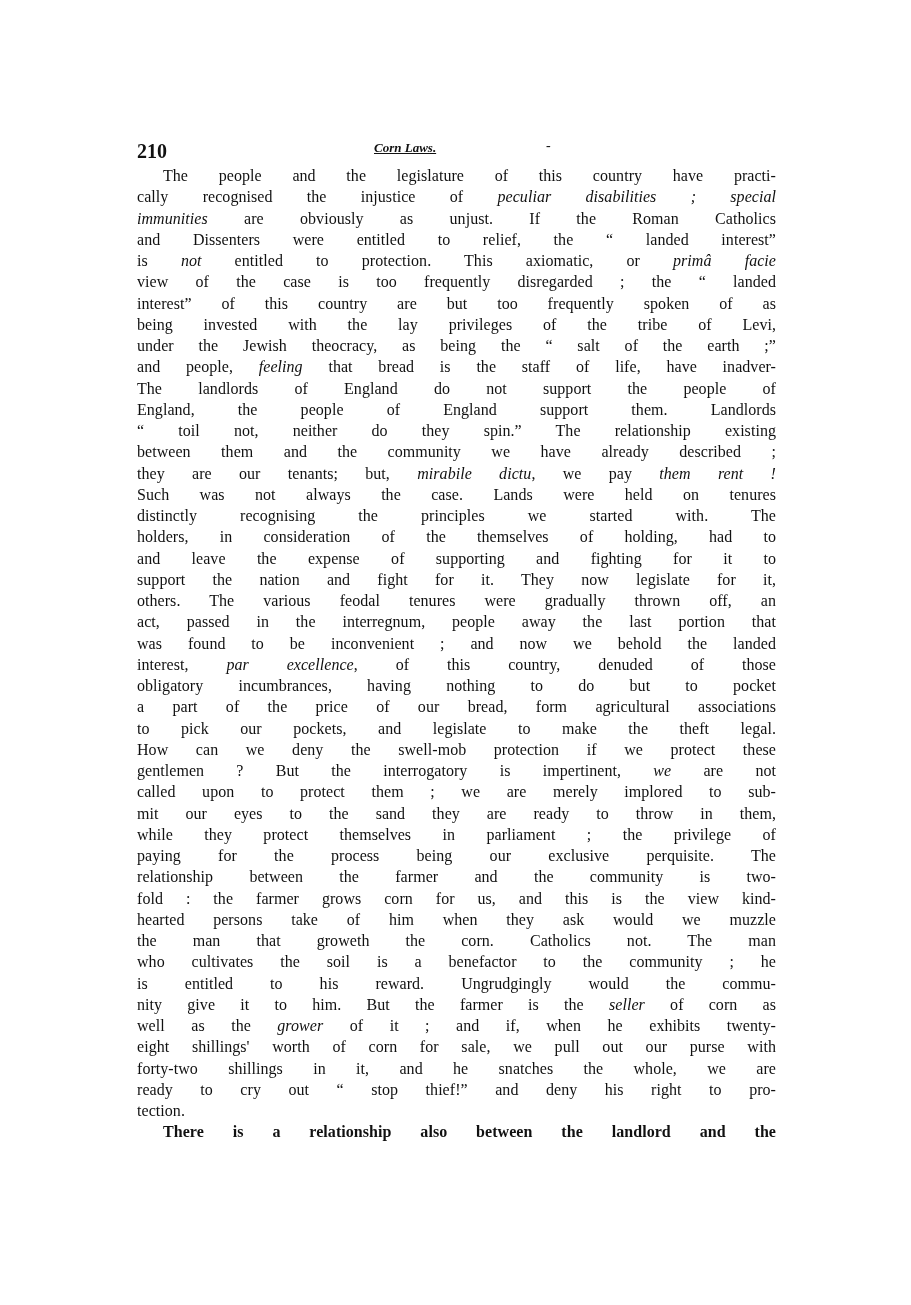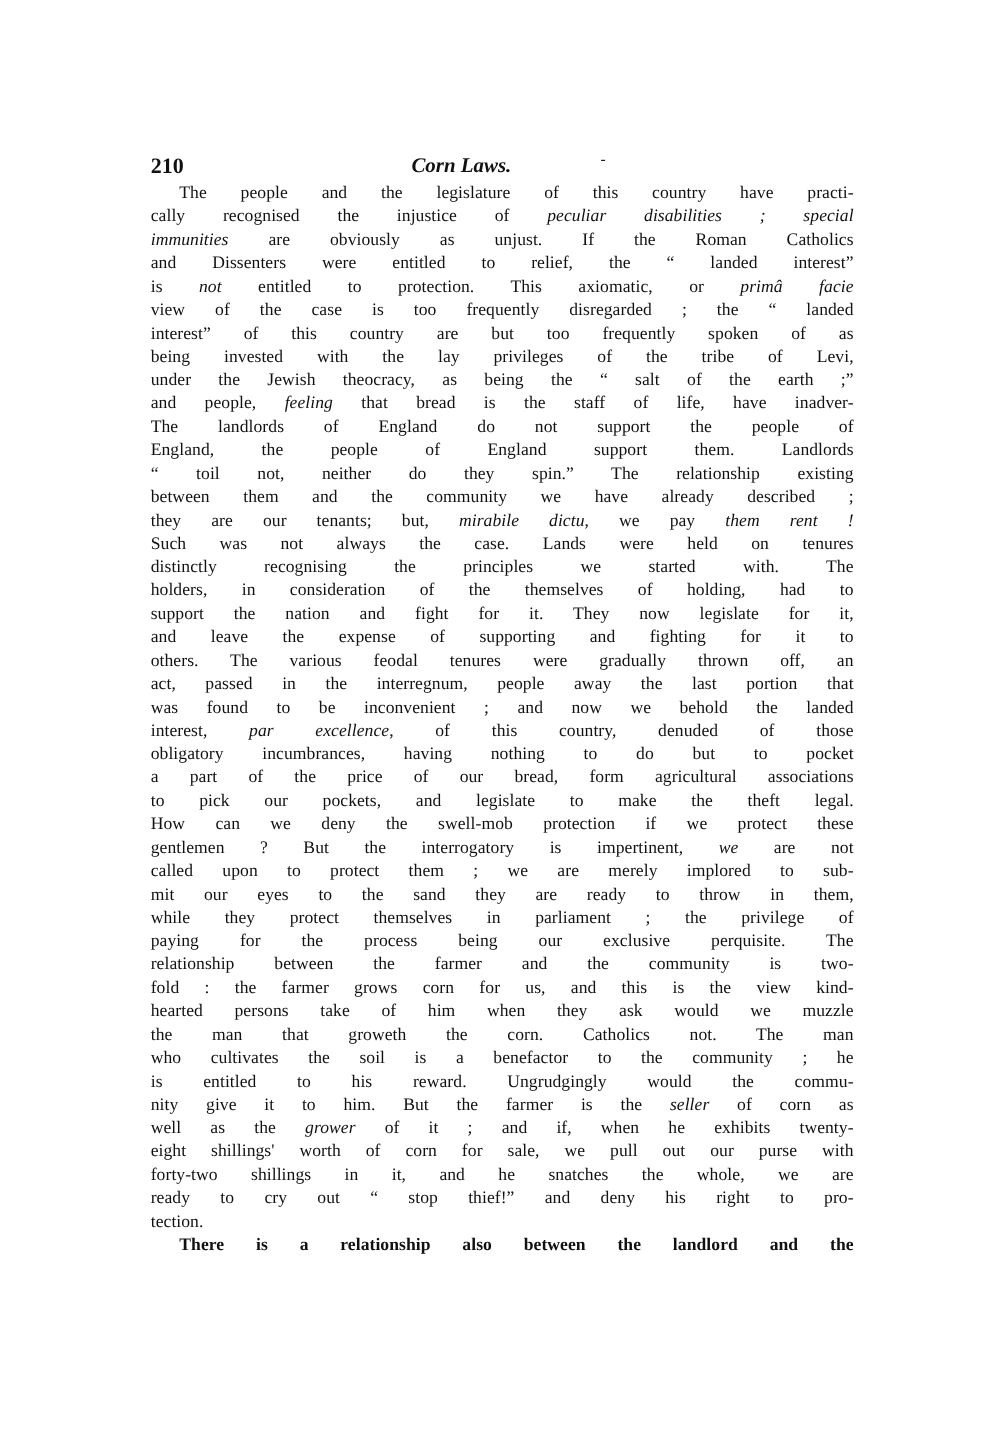--- a/index.html
+++ b/index.html
@@ -35,21 +35,22 @@
     top: 0;
     font-weight: bold;
     font-size: 20px;
   }
   .header-title {
     position: absolute;
     left: 237px;
     top: 0;
     font-style: italic;
     font-weight: bold;
-    font-size: 19px;
+    font-size: 13px;
+    text-decoration: underline;
   }
   .header-mark {
     position: absolute;
     left: 409px;
     top: -2px;
     font-size: 14px;
   }
   .body-text {
     position: absolute;
     top: 165px;
@@ -93,22 +94,22 @@
       <span class="line"><span>under the Jewish theocracy, as being the “ salt of the earth ;”</span></span>
       <span class="line"><span>and people, </span><span class="it">feeling</span><span> that bread is the staff of life, have inadver-</span></span>
       <span class="line"><span>The landlords of England do not support the people of</span></span>
       <span class="line"><span>England, the people of England support them.  Landlords</span></span>
       <span class="line"><span>“ toil not, neither do they spin.”  The relationship existing</span></span>
       <span class="line"><span>between them and the community we have already described ;</span></span>
       <span class="line"><span>they are our tenants; but, </span><span class="it">mirabile dictu</span><span>, we pay </span><span class="it">them rent !</span></span>
       <span class="line"><span>Such was not always the case.  Lands were held on tenures</span></span>
       <span class="line"><span>distinctly recognising the principles we started with.  The</span></span>
       <span class="line"><span>holders, in consideration of the themselves of holding, had to</span></span>
+      <span class="line"><span>and leave the expense of supporting and fighting for it to</span></span>
       <span class="line"><span>support the nation and fight for it.  They now legislate for it,</span></span>
-      <span class="line"><span>and leave the expense of supporting and fighting for it to</span></span>
       <span class="line"><span>others. The various feodal tenures were gradually thrown off, an</span></span>
       <span class="line"><span>act, passed in the interregnum, people away the last portion that</span></span>
       <span class="line"><span>was found to be inconvenient ; and now we behold the landed</span></span>
       <span class="line"><span>interest, </span><span class="it">par excellence</span><span>, of this country, denuded of those</span></span>
       <span class="line"><span>obligatory incumbrances, having nothing to do but to pocket</span></span>
       <span class="line"><span>a part of the price of our bread, form agricultural associations</span></span>
       <span class="line"><span>to pick our pockets, and legislate to make the theft legal.</span></span>
       <span class="line"><span>How can we deny the swell-mob protection if we protect these</span></span>
       <span class="line"><span>gentlemen ?  But the interrogatory is impertinent, </span><span class="it">we</span><span> are not</span></span>
       <span class="line"><span>called upon to protect them ; we are merely implored to sub-</span></span>

